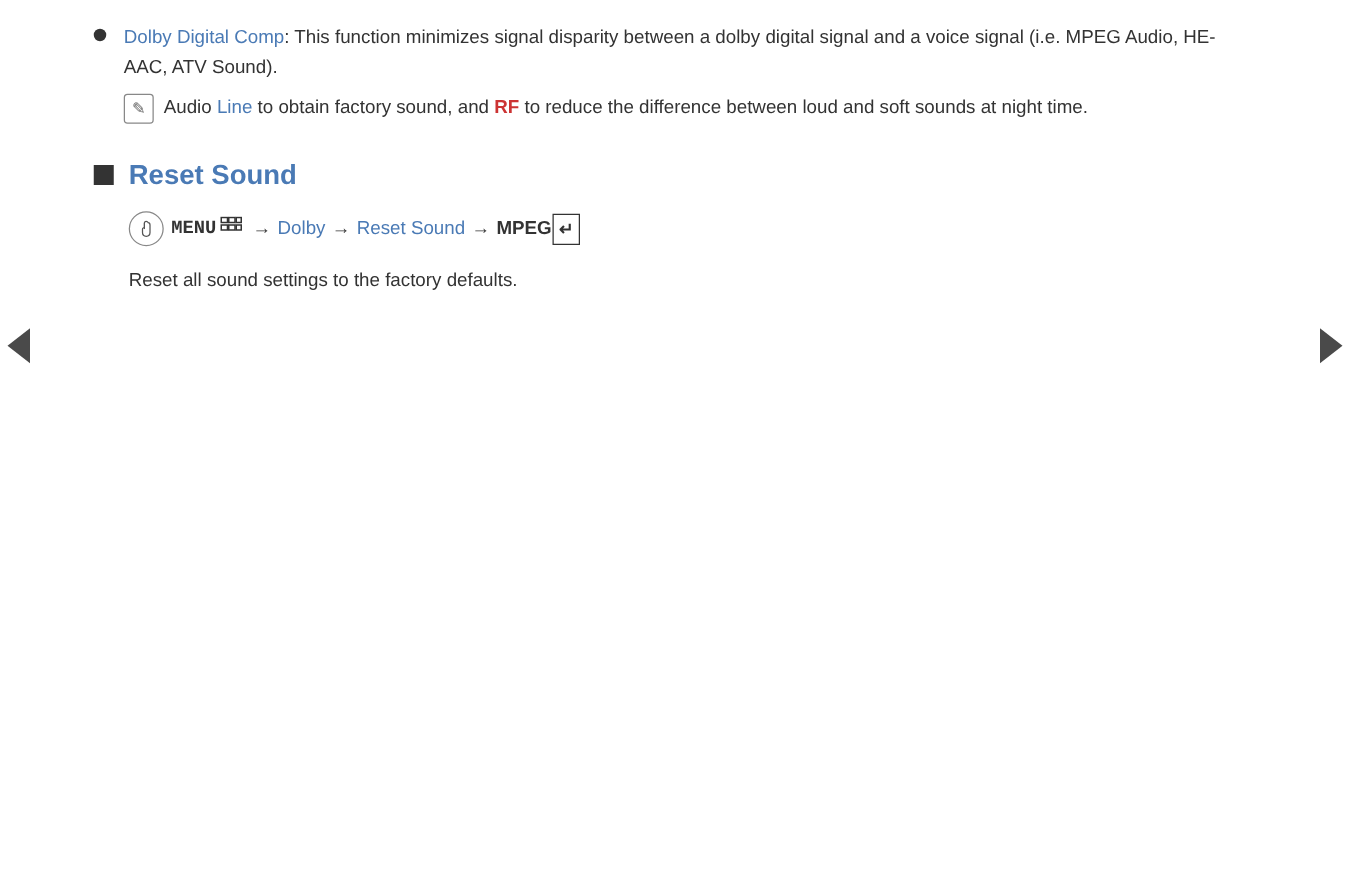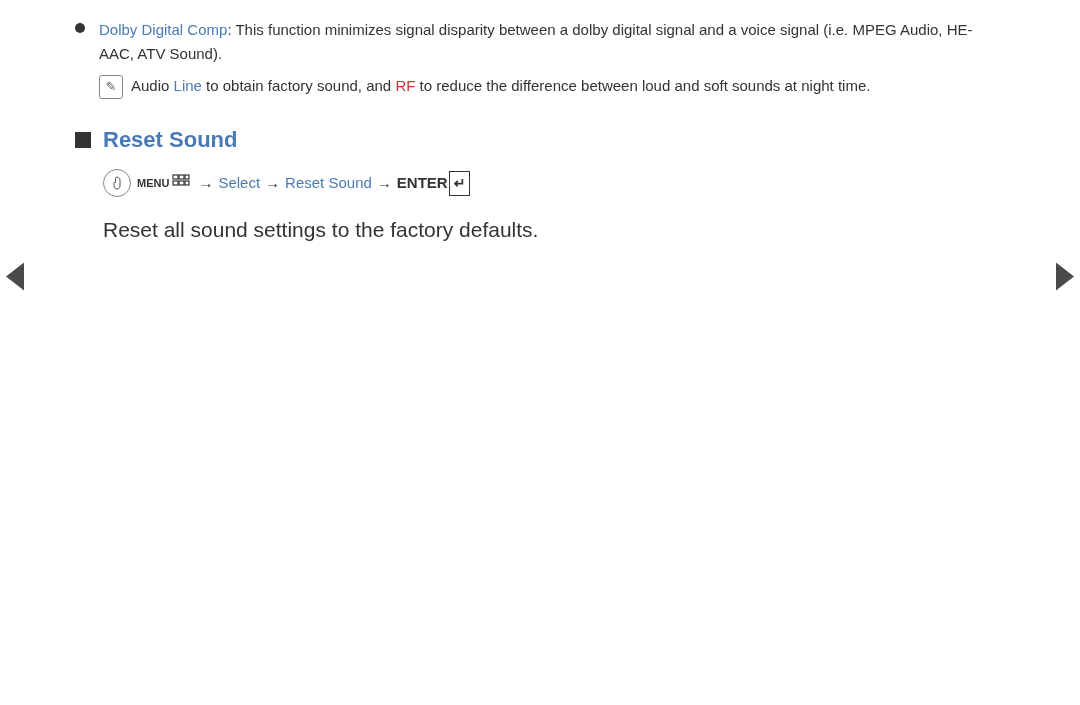--- a/index.html
+++ b/index.html
@@ -101,21 +101,21 @@
       flex: 1;
       line-height: 1.6;
     }
 
     .blue-link {
       color: #4a7ab5;
     }
 
     .red-link {
       color: #cc3333;
-      font-weight: normal;
+      font-weight: bold;
     }
 
     
     .note-row {
       display: flex;
       align-items: flex-start;
       margin-top: 8px;
       margin-bottom: 6px;
       margin-left: 0;
     }
@@ -198,21 +198,22 @@
       border-radius: 50%;
       margin-right: 6px;
       flex-shrink: 0;
       font-size: 13px;
       color: #555;
     }
 
     .menu-word {
       font-weight: bold;
       color: #333333;
-      font-size: 11px;
+      font-size: 15px;
+      font-family: Liberation Mono, monospace;
     }
 
     .nav-arrow-text {
       color: #333;
       margin: 0 5px;
       font-size: 15px;
     }
 
     .nav-word {
       color: #4a7ab5;
@@ -234,21 +235,21 @@
       font-size: 14px;
       color: #333;
       margin-left: 1px;
     }
 
     
     .factory-reset-desc {
       margin-left: 28px;
       line-height: 1.6;
       color: #333333;
-      font-size: 21px;
+      font-size: 15px;
     }
   </style>
 </head>
 <body>
 
 <div class="page-container">
 
   <div class="nav-arrow-left" title="Previous page">
     <div class="arrow-shape"></div>
   </div>
@@ -301,25 +302,25 @@
         <svg width="18" height="14" viewBox="0 0 18 14" fill="none" xmlns="http://www.w3.org/2000/svg">
           <rect x="1" y="1" width="5" height="4" stroke="#333" stroke-width="1.2"></rect>
           <rect x="7" y="1" width="5" height="4" stroke="#333" stroke-width="1.2"></rect>
           <rect x="13" y="1" width="4" height="4" stroke="#333" stroke-width="1.2"></rect>
           <rect x="1" y="7" width="5" height="4" stroke="#333" stroke-width="1.2"></rect>
           <rect x="7" y="7" width="5" height="4" stroke="#333" stroke-width="1.2"></rect>
           <rect x="13" y="7" width="4" height="4" stroke="#333" stroke-width="1.2"></rect>
         </svg>
       </span>
       <span class="nav-arrow-text">→</span>
-      <span class="nav-word">Select</span>
+      <span class="nav-word">Dolby</span>
       <span class="nav-arrow-text">→</span>
       <span class="nav-word">Reset Sound</span>
       <span class="nav-arrow-text">→</span>
-      <span class="nav-word-red">ENTER</span>
+      <span class="nav-word-red">MPEG</span>
 
       <span class="enter-box">
         <span>↵</span>
       </span>
     </div>
 
     <div class="factory-reset-desc">Reset all sound settings to the factory defaults.</div>
 
   </div>
 </div>

